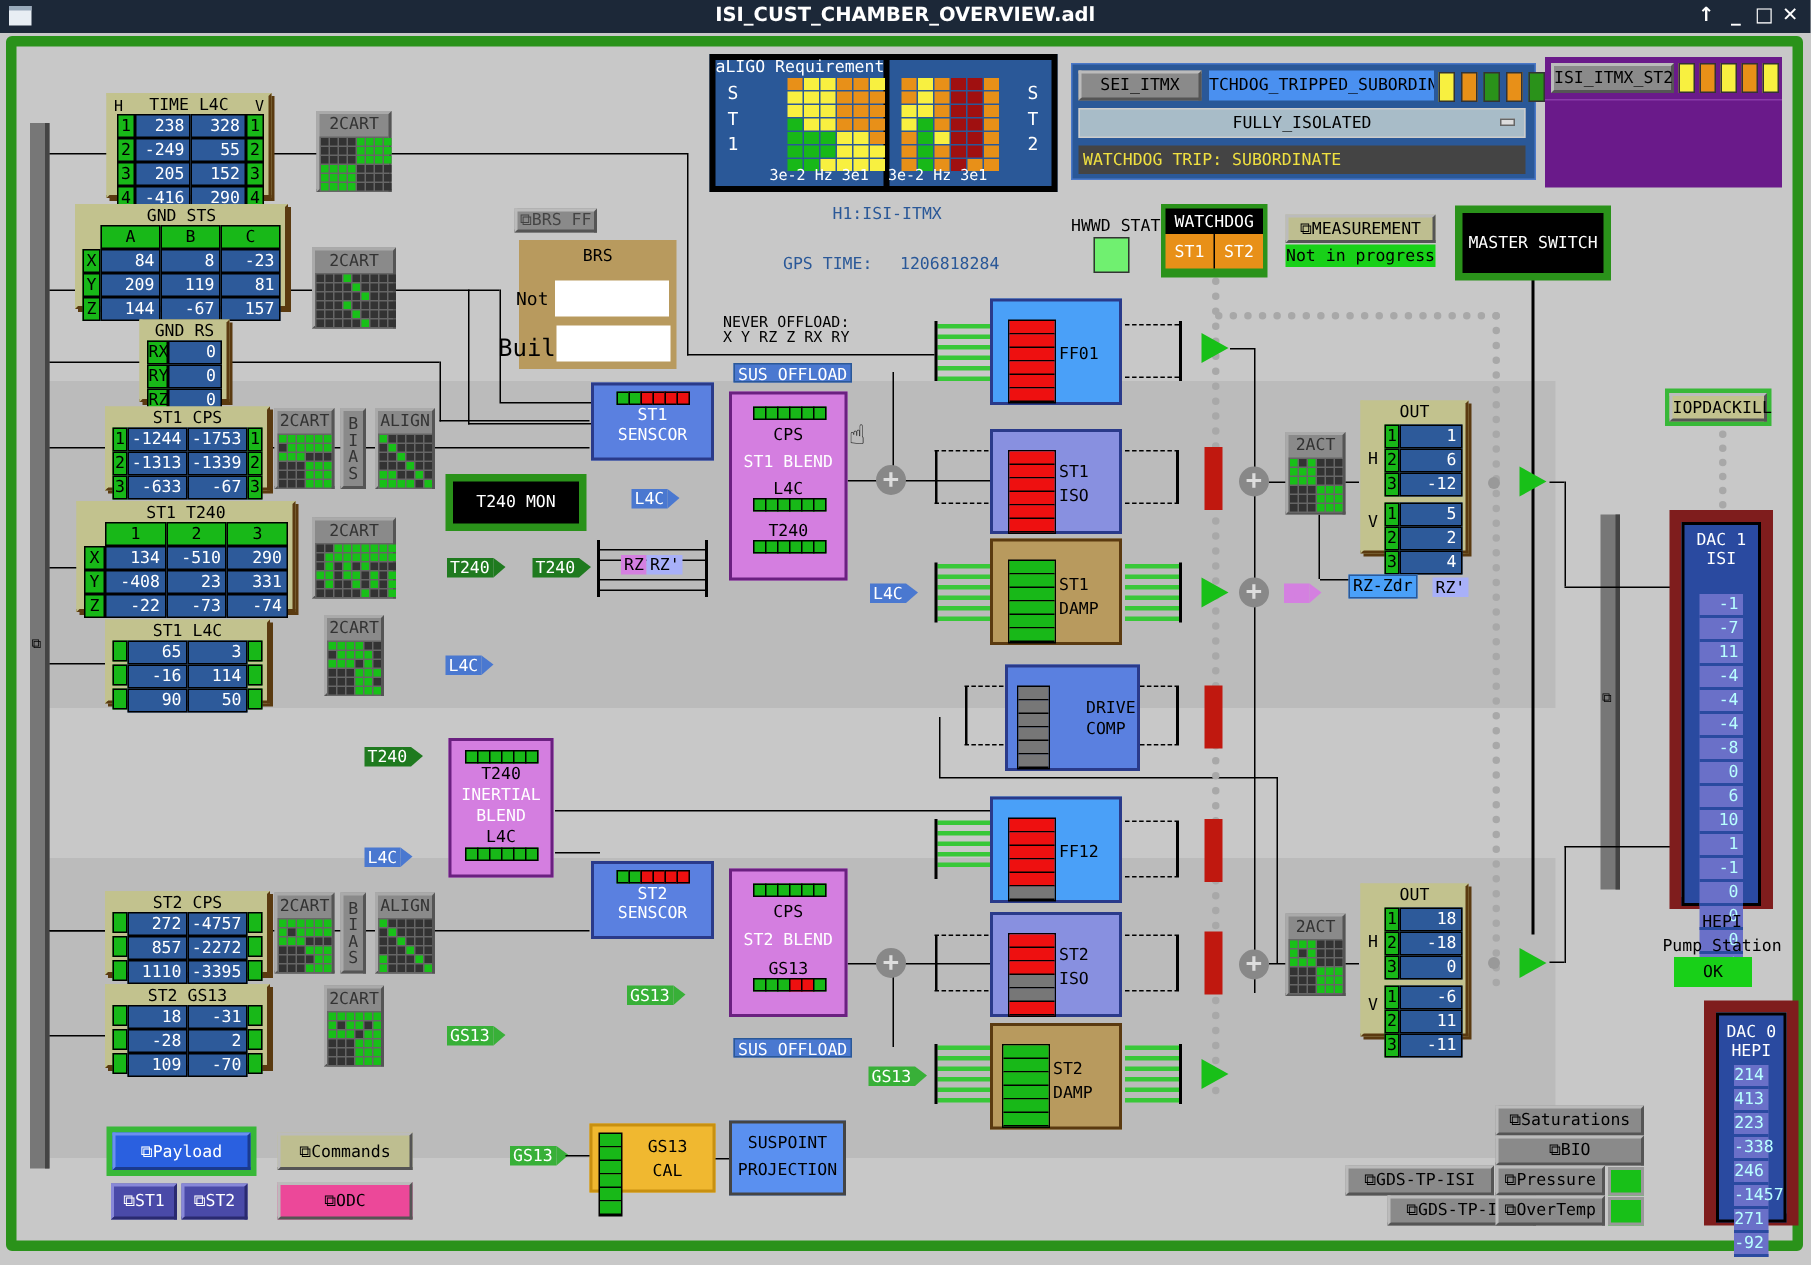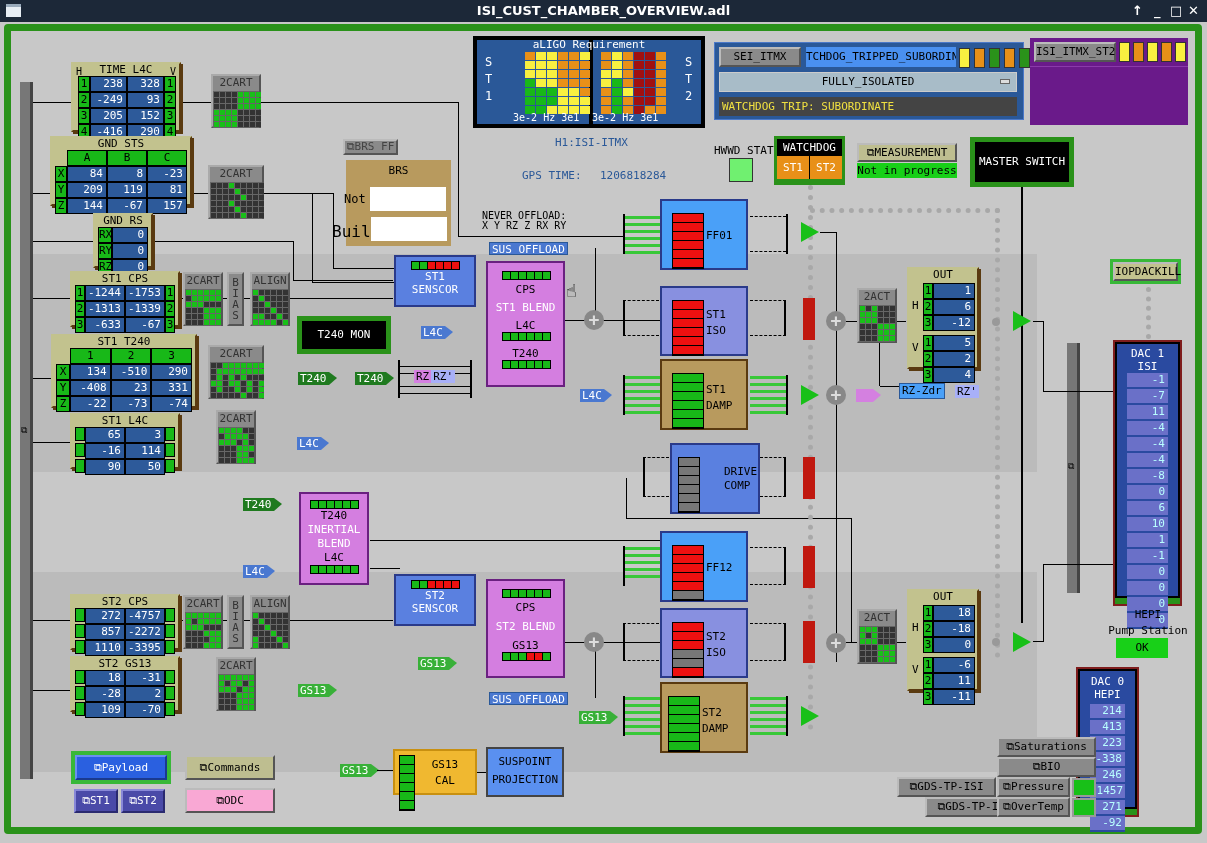--- a/index.html
+++ b/index.html
@@ -40,21 +40,21 @@
 .filt{border:2px solid #2a3a8a;text-align:center}
 .stack{display:flex;flex-direction:column;border:1px solid #000}
 .stack span{height:7px;border-bottom:1px solid #000;background:#ee1010}
 .stack span.g{background:#18b818}
 .stack span.gr{background:#777}
 .gline{height:3px;background:#38c838}
 .btn{background:#8a8a8a;border:2px solid #bbb;border-right-color:#555;border-bottom-color:#555;text-align:center;font-size:11px;line-height:16px}
 .dotv{width:5px;border-left:5px dotted #a8a8a8}
 .doth{height:5px;border-top:5px dotted #a8a8a8}
 .dac{background:#2a4aa0;border:2px solid #000;color:#fff;text-align:center}
-.dacwrap{border:2px solid #7f1d1d;background:#2a921a}
+.dacwrap{border:8px solid #7f1d1d;background:#2a921a}
 .dacv{background:#6a70c8;color:#b8ffff;text-align:right;padding-right:3px;font-size:11px;line-height:14px;height:16px;border-bottom:2px solid #2a4aa0;margin:0 10px}
 .ind{width:11px;height:20px;border:1px solid #333}
 .ind.y{background:#f8f040}.ind.o{background:#e89018}.ind.g{background:#2a921a}
 </style>
 </head>
 <body>
 
 <div id="titlebar" class="abs">
   <span class="wicon"></span>
   <span>ISI_CUST_CHAMBER_OVERVIEW.adl</span>
@@ -126,21 +126,21 @@
   <span class="abs" style="left:3px;top:2px;font-size:10px">H</span>
   <span class="abs" style="right:3px;top:2px;font-size:10px">V</span>
   <div id="hepi-rows" style="margin-left:2px">
       <div style="display: grid; grid-template-columns: 12px 1fr 1fr 12px; margin: 0px 3px;">
         <div class="lbl">1</div>
         <div class="cell">238</div>
         <div class="cell">328</div>
         <div class="lbl">1</div>
         <div class="lbl">2</div>
         <div class="cell">-249</div>
-        <div class="cell">93</div>
+        <div class="cell">55</div>
         <div class="lbl">2</div>
         <div class="lbl">3</div>
         <div class="cell">205</div>
         <div class="cell">152</div>
         <div class="lbl">3</div>
         <div class="lbl">4</div>
         <div class="cell">-416</div>
         <div class="cell">290</div>
         <div class="lbl">4</div>
       </div>
@@ -721,21 +721,21 @@
 <div class="abs" style="left:346px;top:160px;width:105px;height:86px;background:#b89a5e">
   <div style="text-align:center;margin-top:4px">BRS</div>
   <span class="abs" style="left:-2px;top:32px;font-size:12px">Not</span>
   <span class="abs" style="left:-14px;top:62px;font-size:16px">Built</span>
   <div class="abs" style="left:24px;top:27px;width:76px;height:24px;background:#fff"></div>
   <div class="abs" style="left:25px;top:57px;width:76px;height:24px;background:#fff"></div>
 </div>
 
 <div class="abs" style="left:473px;top:36px;width:232px;height:92px;background:#2a5898;border:4px solid #000">
   <div class="abs" style="left:112px;top:0;width:4px;height:84px;background:#000"></div>
-  <div class="abs" style="left:0;top:-2px;width:224px;text-align:center;color:#fff;font-size:11px">aLIGO Requirement</div>
+  <div class="abs" style="left:0;top:-2px;width:224px;text-align:left;color:#fff;font-size:11px">aLIGO Requirement</div>
   <div class="abs" style="left:8px;top:14px;width:10px;color:#fff;font-size:12px;line-height:17px;white-space:normal;word-wrap:break-word">S T 1</div>
   <div class="abs" style="left:208px;top:14px;width:10px;color:#fff;font-size:12px;line-height:17px;white-space:normal">S T 2</div>
   <div class="abs" id="req1" style="left:48px;top:12px">
       <div style="display: grid; grid-template-columns: repeat(6, 10px); gap: 1px;">
         <span style="height: 8px; background: rgb(232, 144, 24);"></span>
         <span style="height: 8px; background: rgb(248, 240, 64);"></span>
         <span style="height: 8px; background: rgb(248, 240, 64);"></span>
         <span style="height: 8px; background: rgb(232, 144, 24);"></span>
         <span style="height: 8px; background: rgb(232, 144, 24);"></span>
         <span style="height: 8px; background: rgb(248, 240, 64);"></span>
@@ -1263,21 +1263,21 @@
 </div>
 <div class="abs" style="left:992px;top:638px;width:8px;height:8px;border-radius:50%;background:#999"></div>
 <div class="abs tri" style="left:1013px;top:632px"></div>
 
 <div class="abs" style="left:1110px;top:259px;width:71px;height:25px;background:#38b838;padding:3px">
     <div class="btn" style="background:#c2c28e;height:19px;line-height:15px">IOPDACKILL</div>
   </div>
 <div class="abs dacwrap" style="left:1113px;top:340px;width:69px;height:266px">
   <div class="dac" style="height:256px">
     <div style="line-height:13px;margin-top:3px">DAC 1</div>
-    <div style="line-height:13px;margin-bottom:0">ISI</div>
+    <div style="line-height:13px;margin-bottom:17px">ISI</div>
     <div id="dac1vals">
         <div class="dacv">-1</div>
         <div class="dacv">-7</div>
         <div class="dacv">11</div>
         <div class="dacv">-4</div>
         <div class="dacv">-4</div>
         <div class="dacv">-4</div>
         <div class="dacv">-8</div>
         <div class="dacv">0</div>
         <div class="dacv">6</div>
@@ -1289,21 +1289,21 @@
         <div class="dacv">0</div>
         <div class="dacv">0</div>
       </div>
   </div>
 </div>
 <div class="abs" style="left:1100px;top:607px;width:96px;text-align:center;font-size:11px;line-height:16px">
     <div>HEPI</div>
     <div>Pump Station</div>
   </div>
 <div class="abs" style="left:1116px;top:638px;width:52px;height:20px;background:#18d018;text-align:center;line-height:20px">OK</div>
-<div class="abs dacwrap" style="left:1076px;top:667px;width:63px;height:150px">
+<div class="abs dacwrap" style="left:1136px;top:667px;width:63px;height:150px">
   <div class="dac" style="height:140px">
     <div style="line-height:13px;margin-top:4px">DAC 0</div>
     <div style="line-height:13px;margin-bottom:3px">HEPI</div>
     <div id="dac0vals">
         <div class="dacv">214</div>
         <div class="dacv">413</div>
         <div class="dacv">223</div>
         <div class="dacv">-338</div>
         <div class="dacv">246</div>
         <div class="dacv">-1457</div>
@@ -1312,21 +1312,21 @@
       </div>
   </div>
 </div>
 
 <div class="abs" style="left:71px;top:751px;width:100px;height:33px;background:#38b838;padding:4px">
     <div class="btn" style="background:#2a60e0;color:#fff;height:25px;line-height:21px;border-color:#6a90f0 #1a3a90 #1a3a90 #6a90f0">⧉<span>Payload</span></div>
   </div>
 <div class="abs btn" style="left:74px;top:789px;width:44px;height:24px;background:#4a4aa8;color:#fff;line-height:20px;border-color:#8888d8 #2a2a70 #2a2a70 #8888d8">⧉<span>ST1</span></div>
 <div class="abs btn" style="left:121px;top:789px;width:44px;height:24px;background:#4a4aa8;color:#fff;line-height:20px;border-color:#8888d8 #2a2a70 #2a2a70 #8888d8">⧉<span>ST2</span></div>
 <div class="abs btn" style="left:185px;top:755px;width:90px;height:25px;background:#bebe90;line-height:21px">⧉<span>Commands</span></div>
-<div class="abs btn" style="left:185px;top:788px;width:90px;height:25px;background:#f9a8d4;line-height:21px">⧉<span>ODC</span></div>
+<div class="abs btn" style="left:185px;top:788px;width:90px;height:25px;background:#ec4899;line-height:21px">⧉<span>ODC</span></div>
 
 <div class="abs tag lgreen arrR" style="left:340px;top:764px;color:#38b038"><span style="color:#fff">GS13</span></div>
 <div class="abs" style="left:393px;top:749px;width:84px;height:46px;background:#f0b830;border:2px solid #c89010;text-align:center;line-height:16px">
   <div class="stack abs" style="left:4px;top:4px;width:16px">
       <span class="g" style="height: 9px;"></span>
       <span class="g" style="height: 9px;"></span>
       <span class="g" style="height: 9px;"></span>
       <span class="g" style="height: 9px;"></span>
       <span class="g" style="height: 9px;"></span>
       <span class="g" style="height: 9px;"></span>

